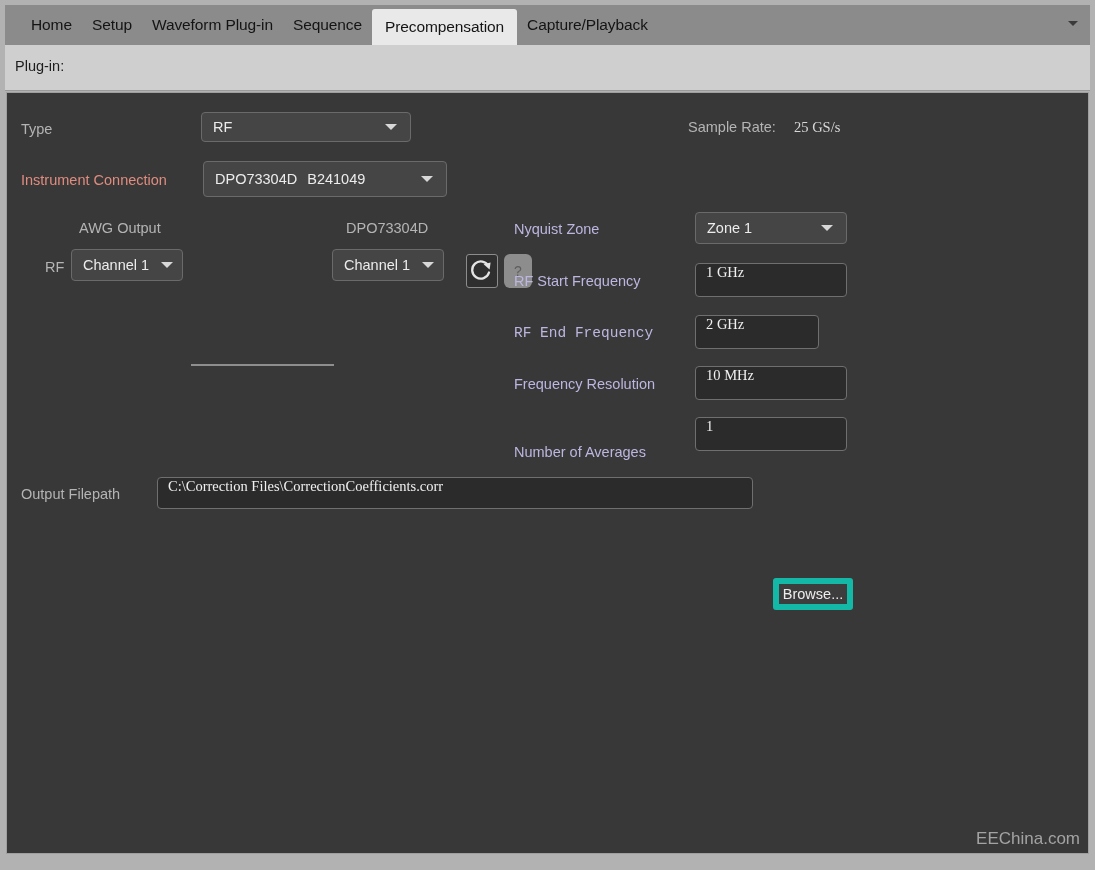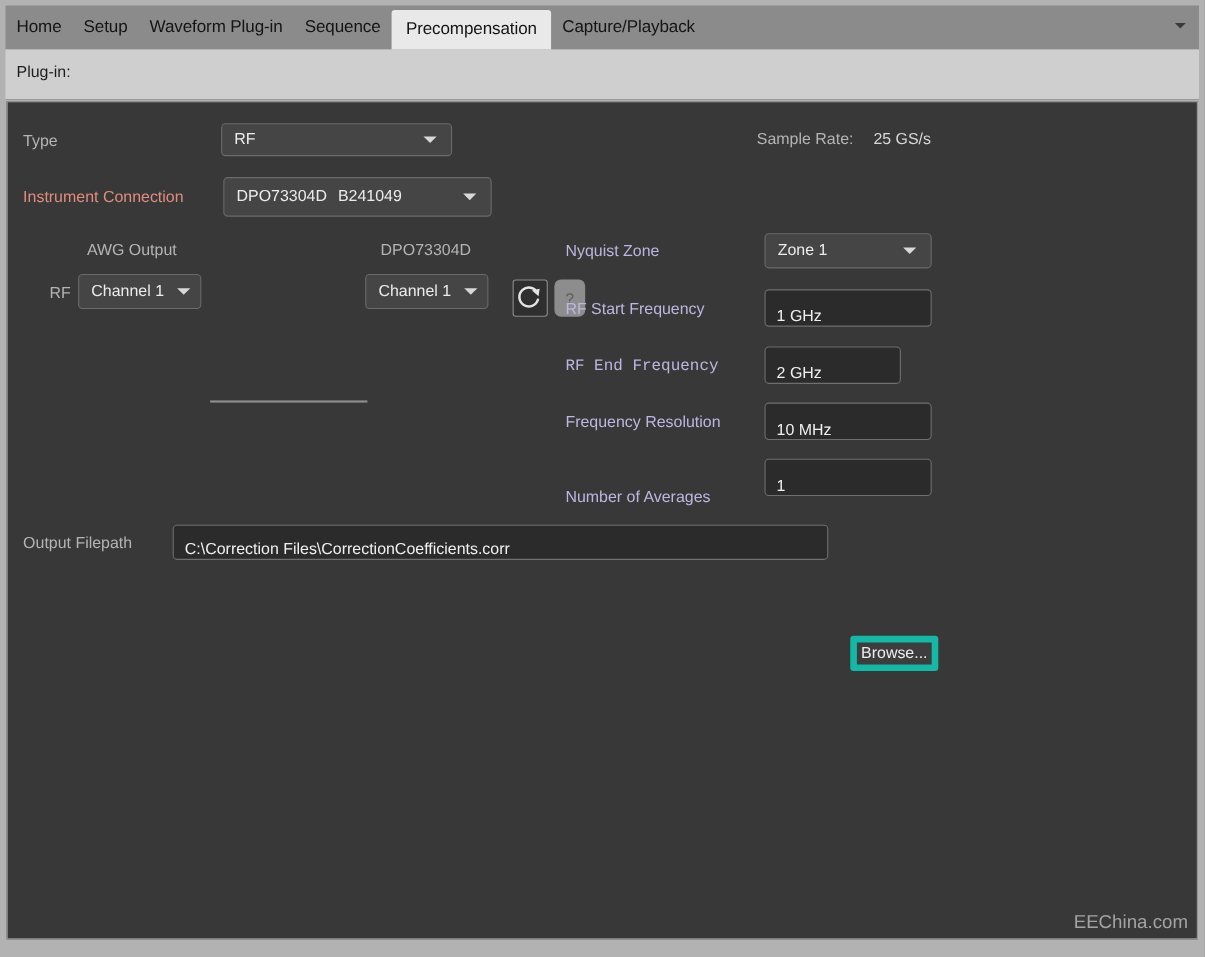--- a/index.html
+++ b/index.html
@@ -28,21 +28,21 @@
   .tabstrip {
     position: absolute;
     left: 5px; top: 5px;
     width: 1085px;
     height: 40px;
     background: #8b8b8b;
     box-sizing: border-box;
   }
   .tabs {
     position: absolute;
-    left: 0; top: 0;
+    left: 16px; top: 0;
     height: 40px;
     display: flex;
     align-items: stretch;
     text-align: right;
   }
   .tab {
     display: flex;
     align-items: center;
     padding: 0 10px;
     font-size: 15.5px;
@@ -191,21 +191,22 @@
   }
 
   
   .field-dark {
     position: absolute;
     background: #2b2b2b;
     border: 1px solid #6f6f6f;
     border-radius: 4px;
     box-sizing: border-box;
     display: flex;
-    align-items: flex-end;
+    align-items: flex-start;
+    font-family: Liberation Serif, serif;
   }
   .field-dark .ftext {
     padding-left: 10px;
     font-size: 14.5px;
     color: #f0f0f0;
     white-space: nowrap;
   }
 
   
   #refresh-btn {
@@ -323,21 +324,21 @@
 
   <div class="panel">
 
     <div class="lbl lbl-dim" style="left:14px; top:28px;">Type</div>
     <div class="combo-dark" style="left:194px; top:19px; width:210px; height:30px;">
       <span class="ctext">RF</span>
       <span class="caret-light"></span>
     </div>
 
     <div class="lbl lbl-dim" style="left:681px; top:26px;">Sample Rate:</div>
-    <div class="lbl" style="left:787px; top:26px; color:#d8d8d8;">25 GS/s</div>
+    <div class="lbl" style="left:787px; top:26px; color:#d8d8d8;font-family:Liberation Serif, serif;">25 GS/s</div>
 
     <div class="lbl lbl-red" style="left:14px; top:79px;">Instrument Connection</div>
     <div class="combo-dark" style="left:196px; top:68px; width:244px; height:36px;">
       <span class="ctext">DPO73304D</span>
       <span class="ctext" style="padding-left:10px;text-align:center;">B241049</span>
       <span class="caret-light"></span>
     </div>
 
     <div id="refresh-btn">
       <svg width="30" height="32" viewBox="0 0 30 32">

